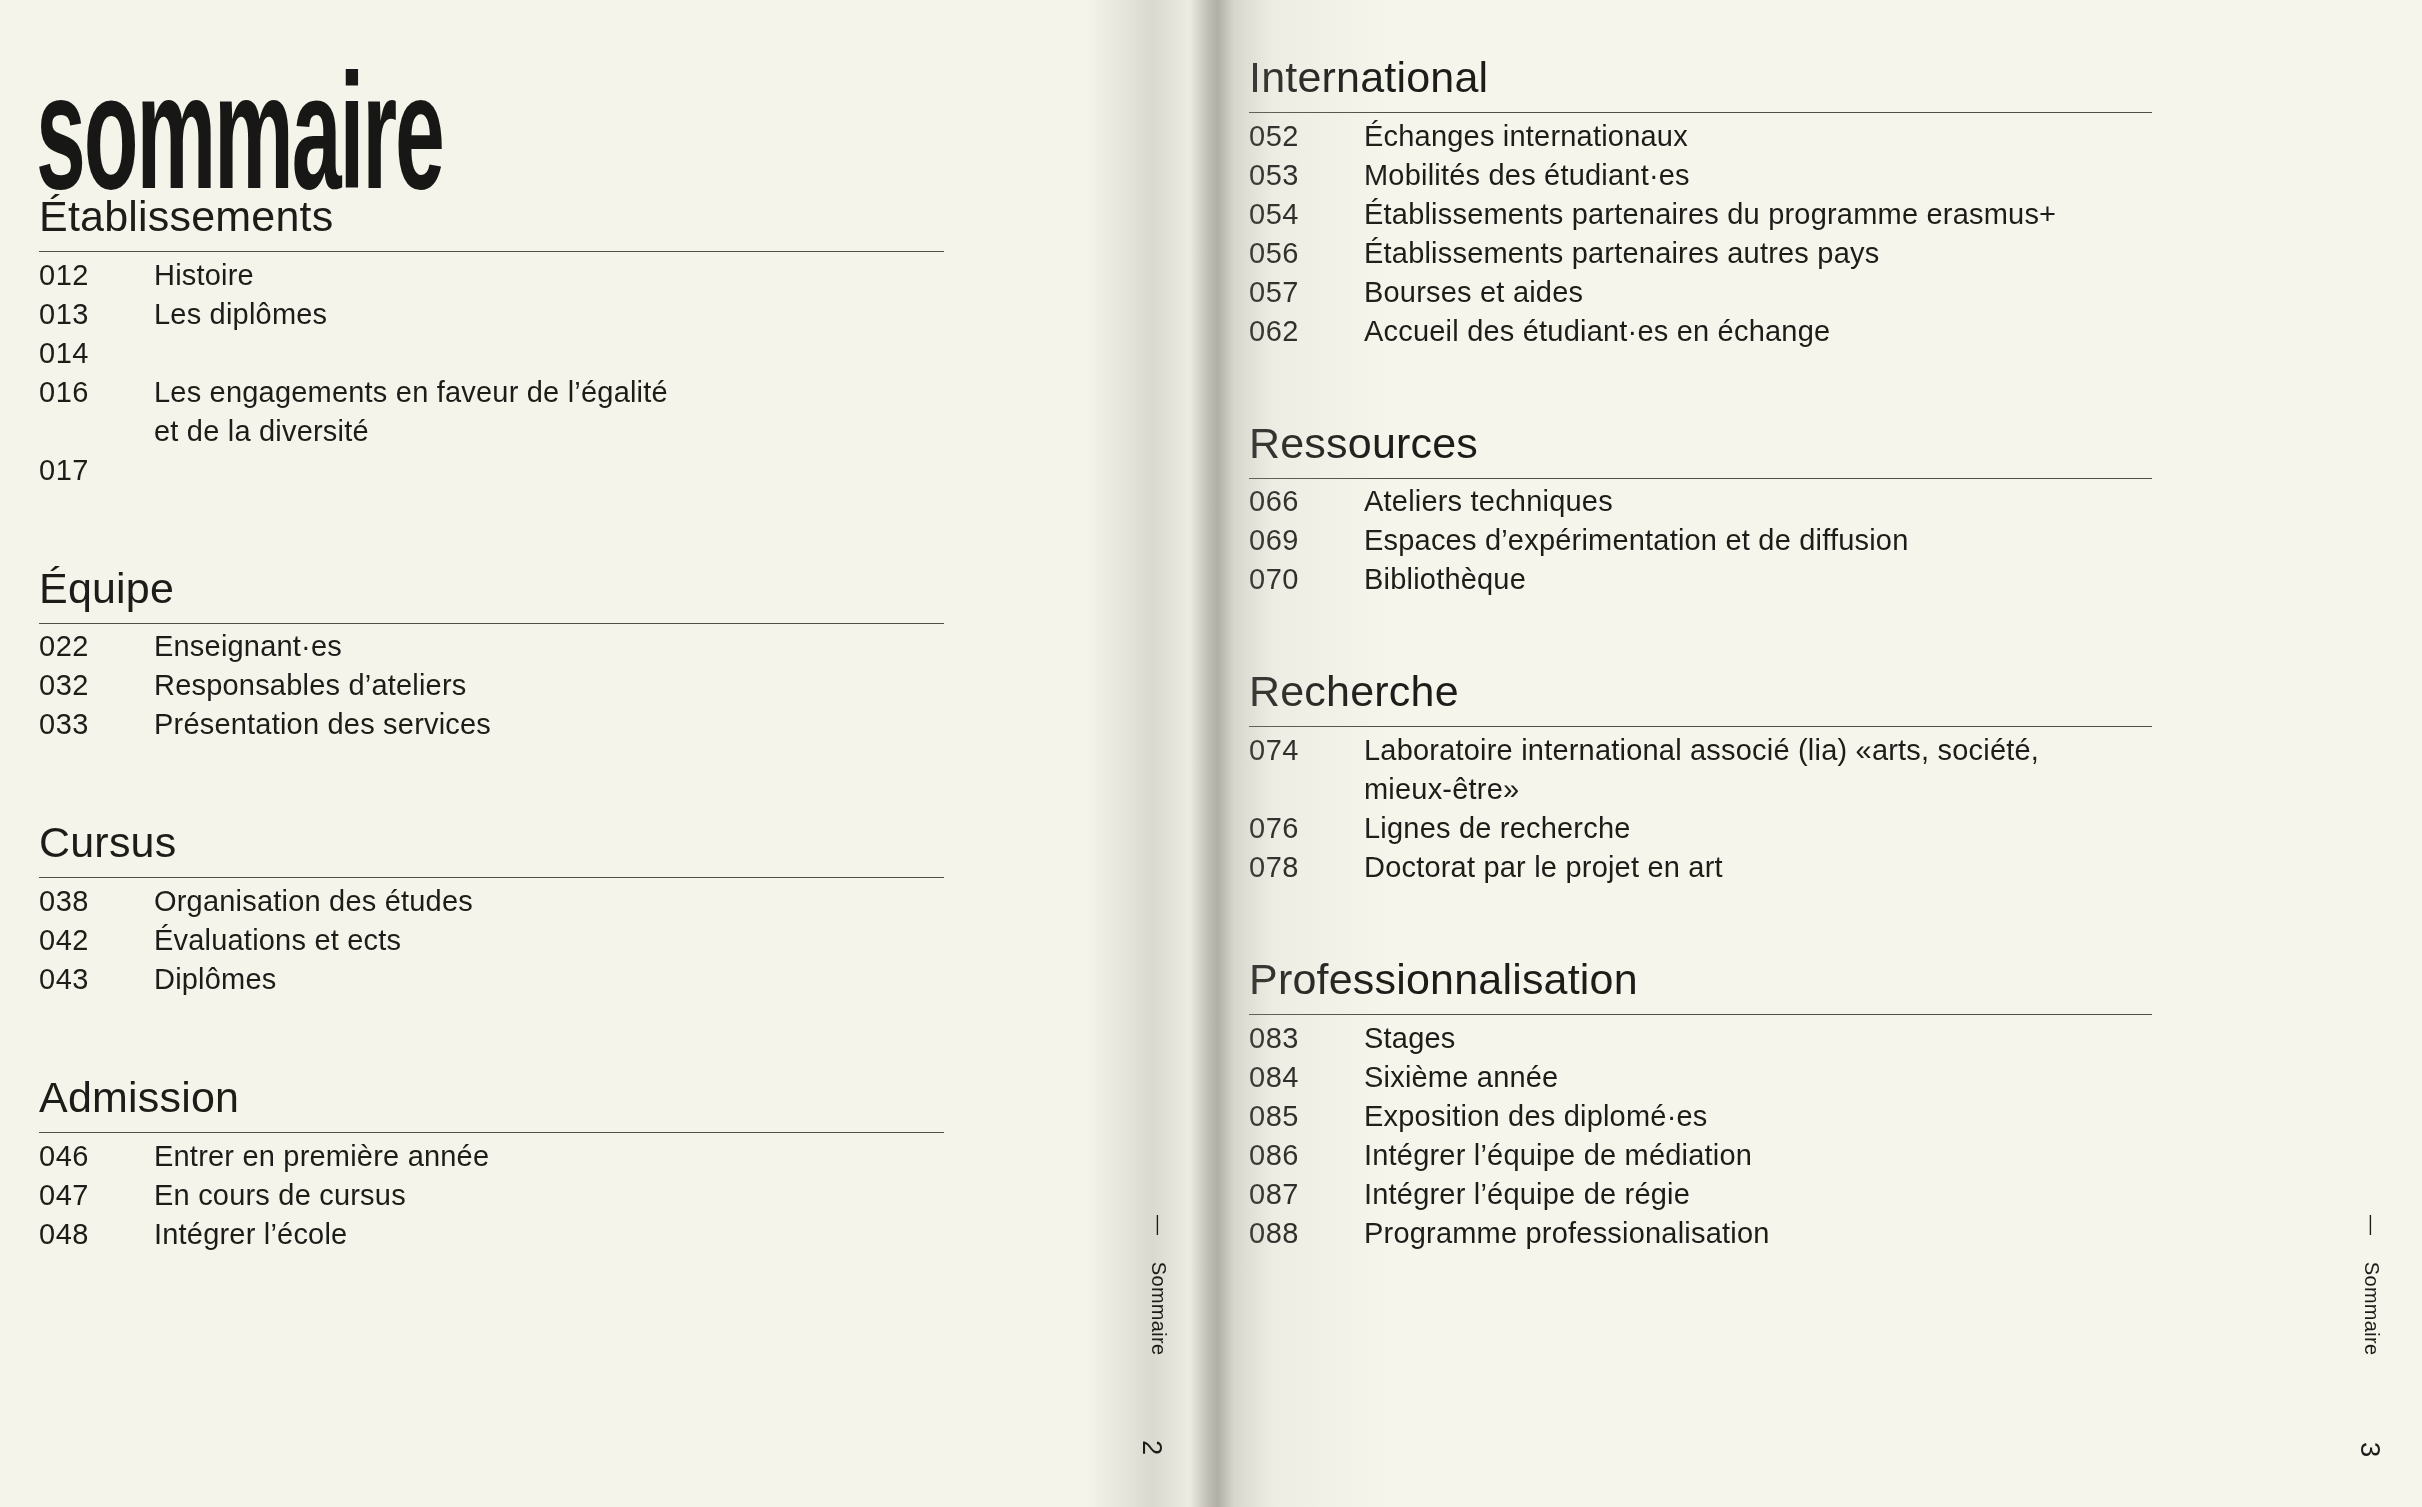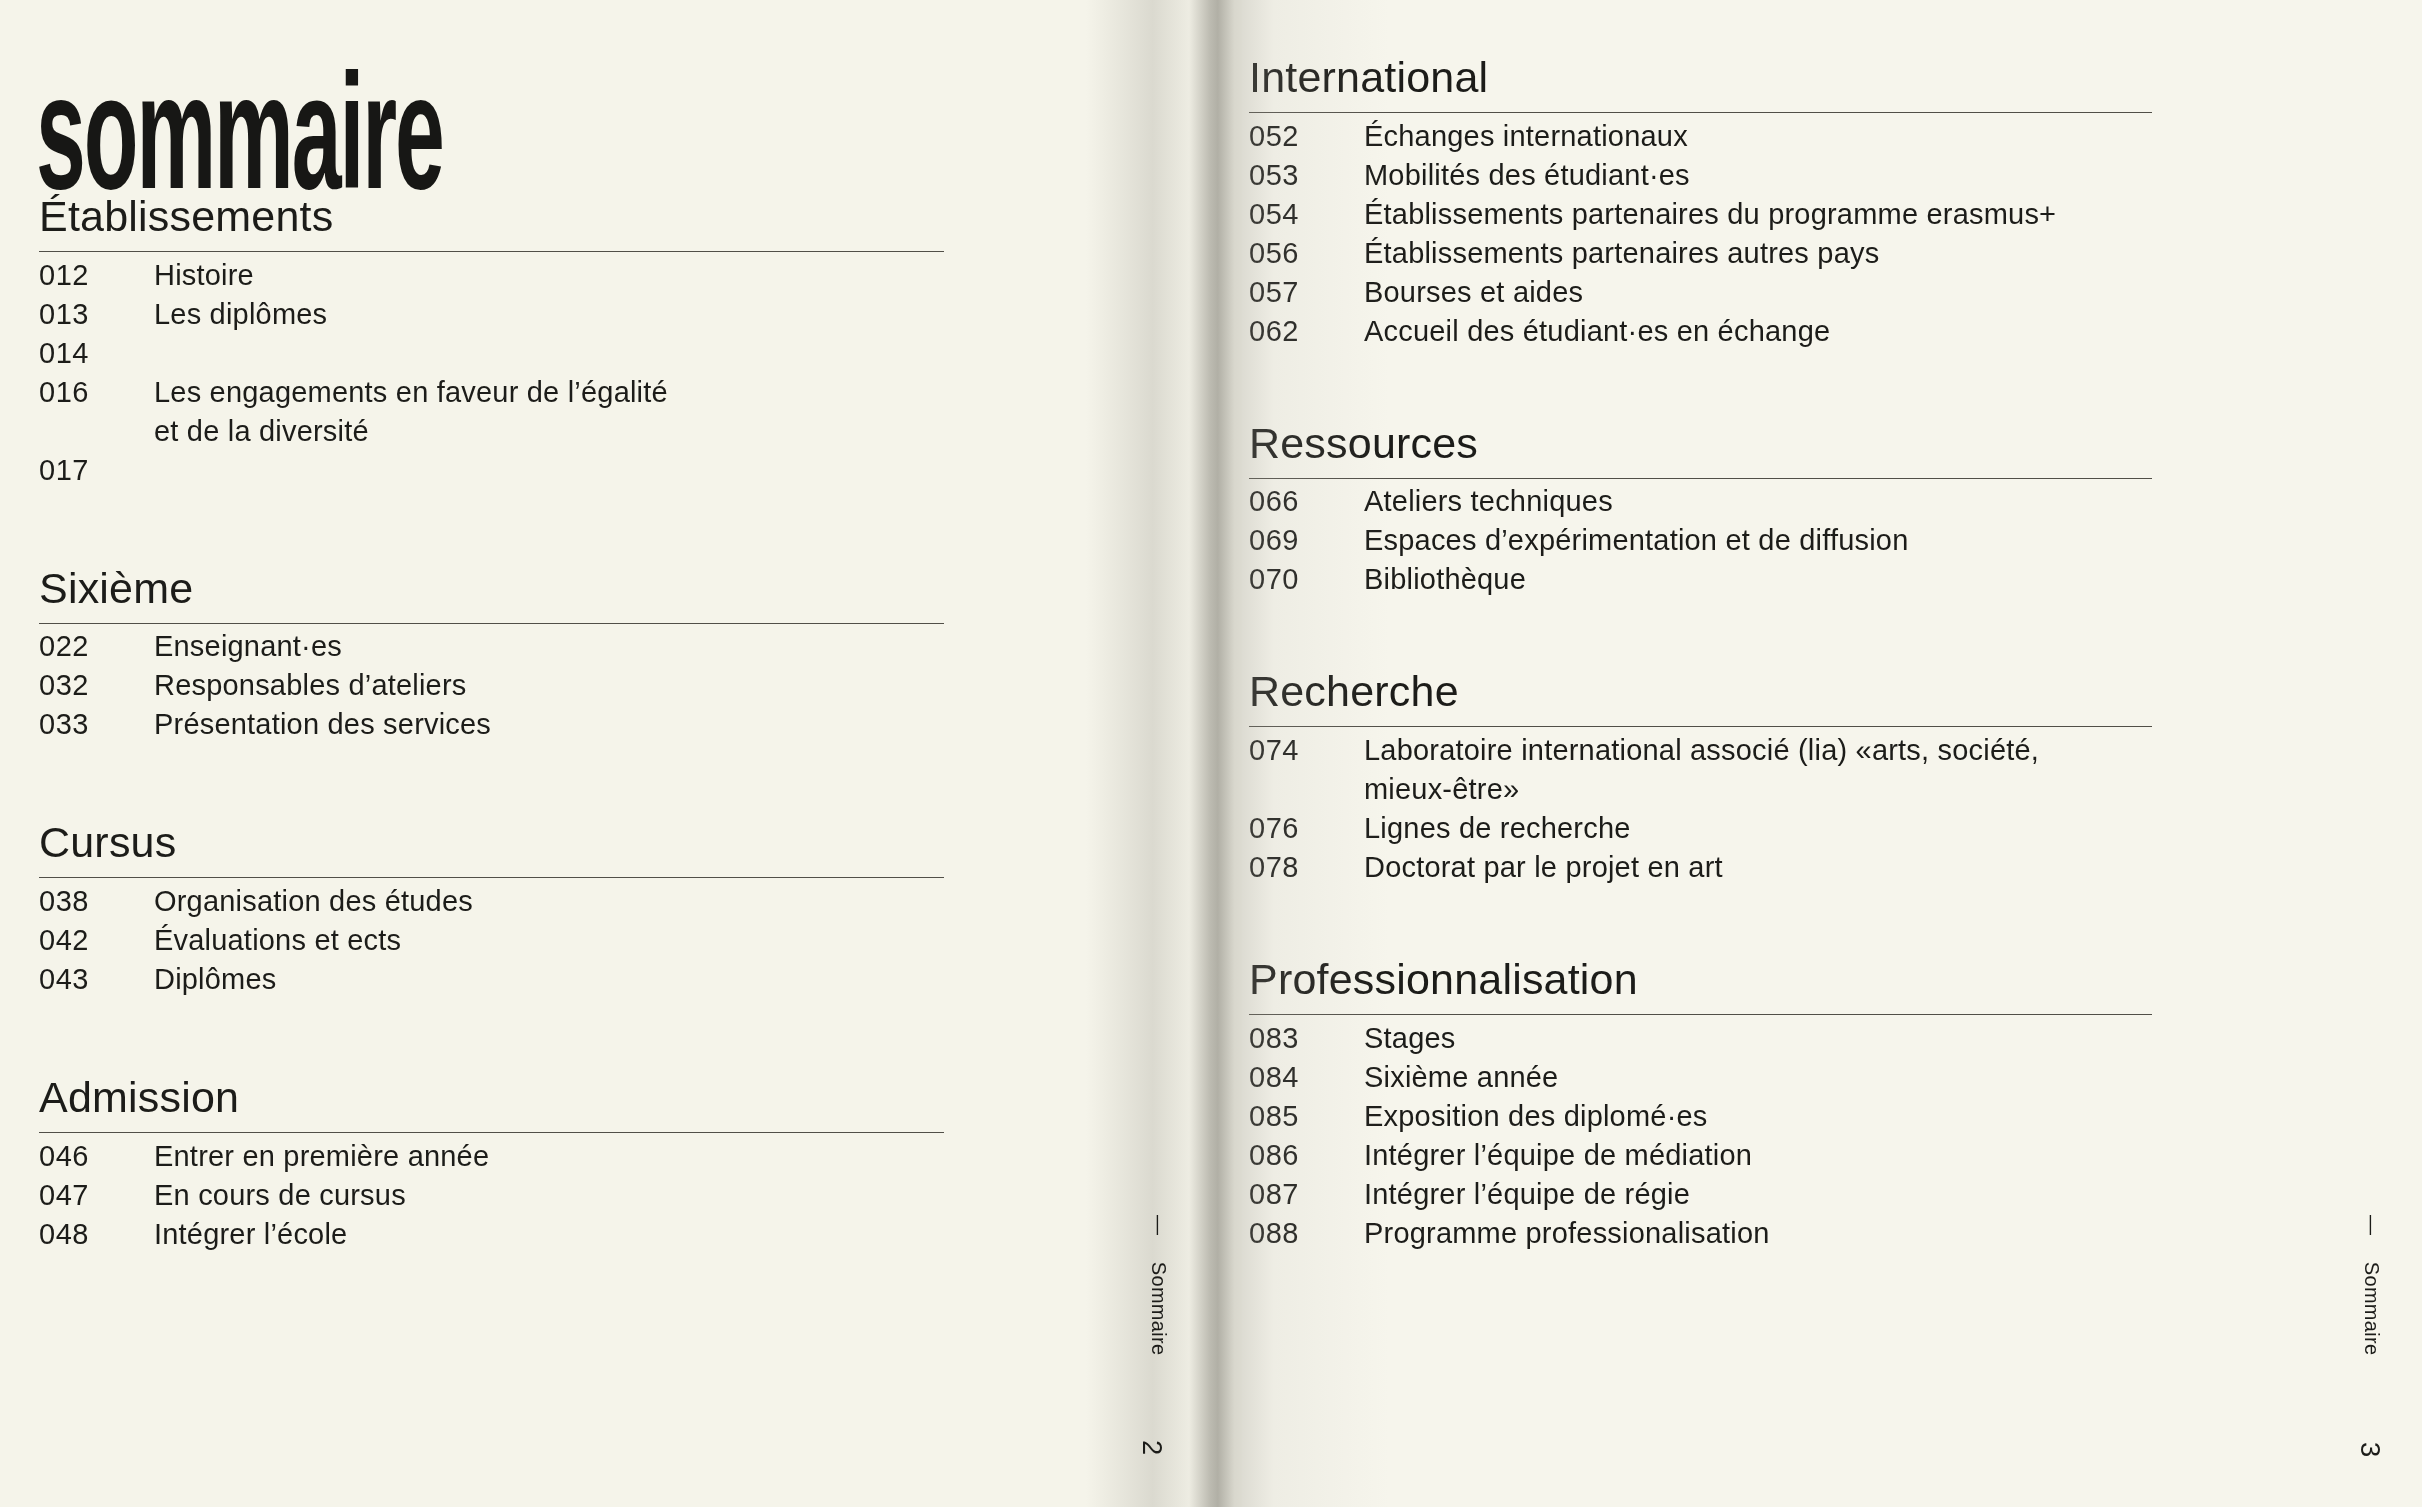--- a/index.html
+++ b/index.html
@@ -85,21 +85,21 @@
           <span class="toc-label">Les engagements en faveur de l’égalité
 et de la diversité</span>
         </div>
       <div class="toc-row">
           <span class="toc-num">017</span>
         </div>
     </div>
   </div>
 
   <div class="section">
-    <div class="section-heading">Sixième</div>
+    <div class="section-heading">Équipe</div>
     <hr class="section-rule">
     <div class="toc">
       <div class="toc-row">
           <span class="toc-num">022</span>
           <span class="toc-label">Enseignant·es</span>
         </div>
       <div class="toc-row">
           <span class="toc-num">032</span>
           <span class="toc-label">Responsables d’ateliers</span>
         </div>

